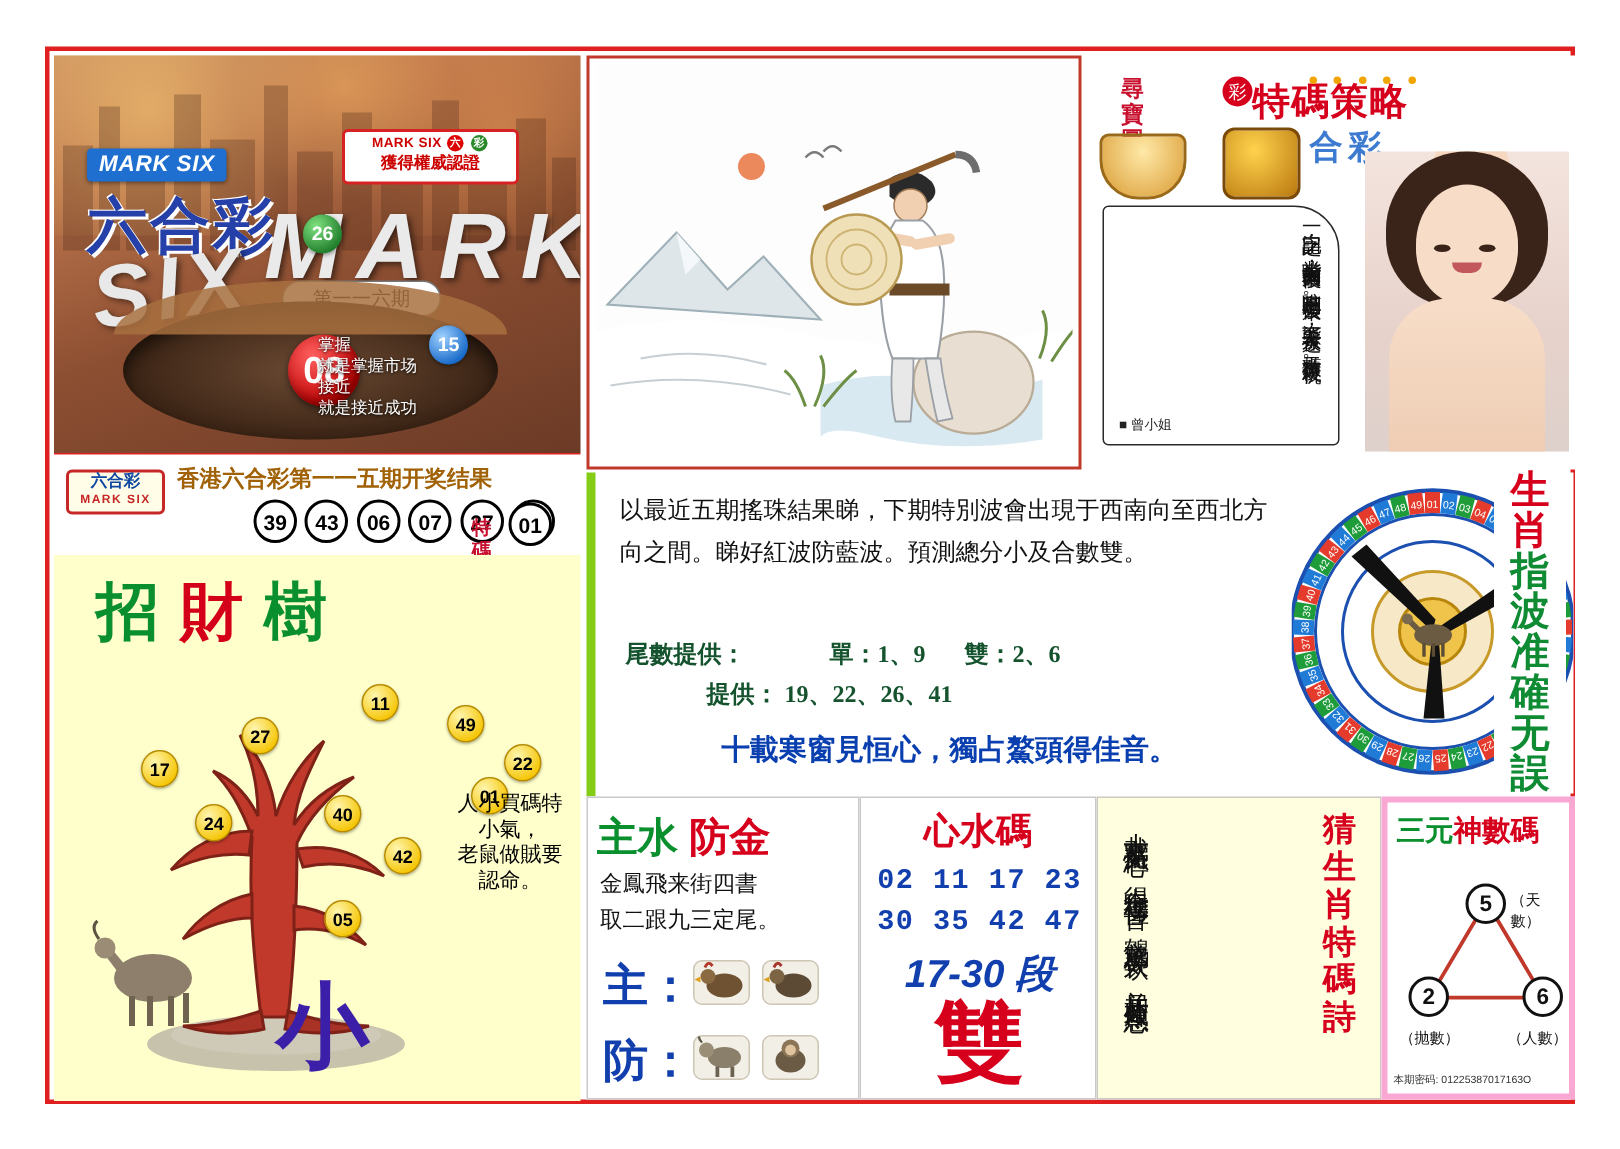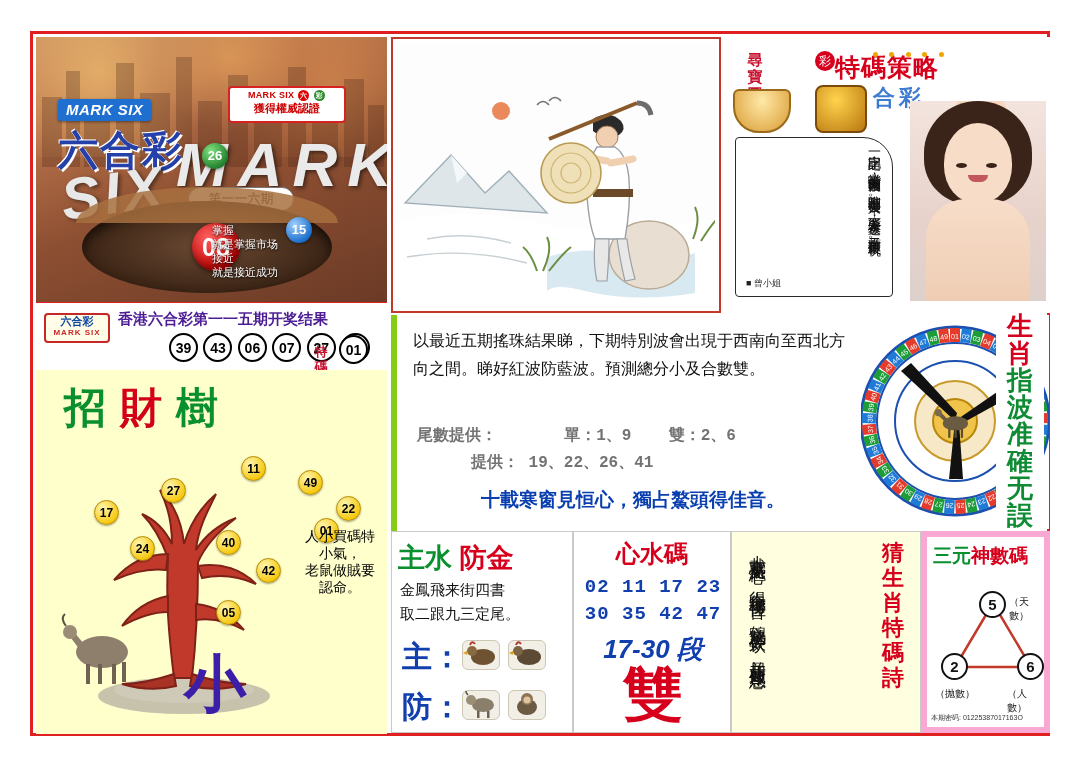--- a/index.html
+++ b/index.html
@@ -123,21 +123,21 @@
     border-top:1px solid #e02020;
   }
   #res-logo {
     position:absolute; left:8px; top:10px; width:66px; height:30px;
     border:2px solid #c62828; border-radius:4px; background:#fffde7;
     text-align:center;
   }
   #res-logo .a{ font-size:11px; font-weight:bold; color:#0d47a1; line-height:13px;}
   #res-logo .b{ font-size:8px; font-weight:bold; color:#c62828; letter-spacing:1px;}
   #res-title {
-    position:absolute; left:82px; top:7px; font-size:15px; font-weight:bold; color:#4c1d95;
+    position:absolute; left:82px; top:7px; font-size:15px; font-weight:bold; color:#a16207;
   }
   #res-balls { position:absolute; left:88px; top:30px;margin-left:45px; }
   .rball {
     display:inline-block; width:29px; height:29px; border-radius:50%;
     border:2px solid #000; background:#fff; color:#000;
     font-size:14px; font-weight:bold; text-align:center; line-height:26px; margin-right:1px;
   }
   #res-special-label {
     position:absolute; left:275px; top:28px; font-size:13px; font-weight:bold;
     color:#c8102e; line-height:15px; width:20px; text-align:center;margin-top:13px;
@@ -264,22 +264,22 @@
     left:358px; top:281px; width:468px; height:216px; background:#fff;
     border-left:6px solid #84cc16;
   }
   #mid-para {
     position:absolute; left:16px; top:12px; width:436px;
     font-size:16px; line-height:28px; color:#111;
     font-family:"Liberation Serif", serif;
   }
   #mid-tail {
     position:absolute; left:20px; top:108px; width:430px;
-    color:#737373; font-size:16px; line-height:27px; font-weight:bold;
-    font-family:Liberation Mono, monospace;
+    color:#14532d; font-size:16px; line-height:27px; font-weight:bold;
+    font-family:Liberation Serif, serif;
   }
   #mid-tail .indent { padding-left:54px; }
   #mid-slogan {
     position:absolute; left:16px; top:172px; width:440px; text-align:center;
     font-size:19px; font-weight:bold; color:#0a3fb0;
     font-family:"Liberation Serif", serif;
   }
 
   
   #panel-b1 {
@@ -325,21 +325,21 @@
     font-family:"Liberation Serif", serif;
   }
   #b3-poem {
     position:absolute; left:10px; top:10px; height:182px;
     writing-mode: vertical-rl; text-orientation: upright;
     font-size:17px; line-height:30px; color:#111; letter-spacing:2px;
     font-family:"Liberation Serif", serif;
   }
 
   #panel-b4 {
-    left:888px; top:497px; width:129px; height:202px; background:#fff; border:6px solid #f9a8d4;
+    left:888px; top:497px; width:129px; height:202px; background:#fff; border:4px solid #f9a8d4;
   }
   #b4-title { position:absolute; left:6px; top:6px; font-size:19px; font-weight:bold; color:#0a8f2e;}
   #b4-title .r{color:#d6001c;}
   #b4-note { position:absolute; left:4px; bottom:4px; font-size:7px; color:#333;}
   .tri-num {
     position:absolute; width:27px;height:27px;border-radius:50%;
     border:2px solid #111; background:#fff; color:#111;
     font-size:15px; font-weight:bold; text-align:center; line-height:24px;
   }
   .tri-lbl { position:absolute; font-size:10px; color:#111; }

